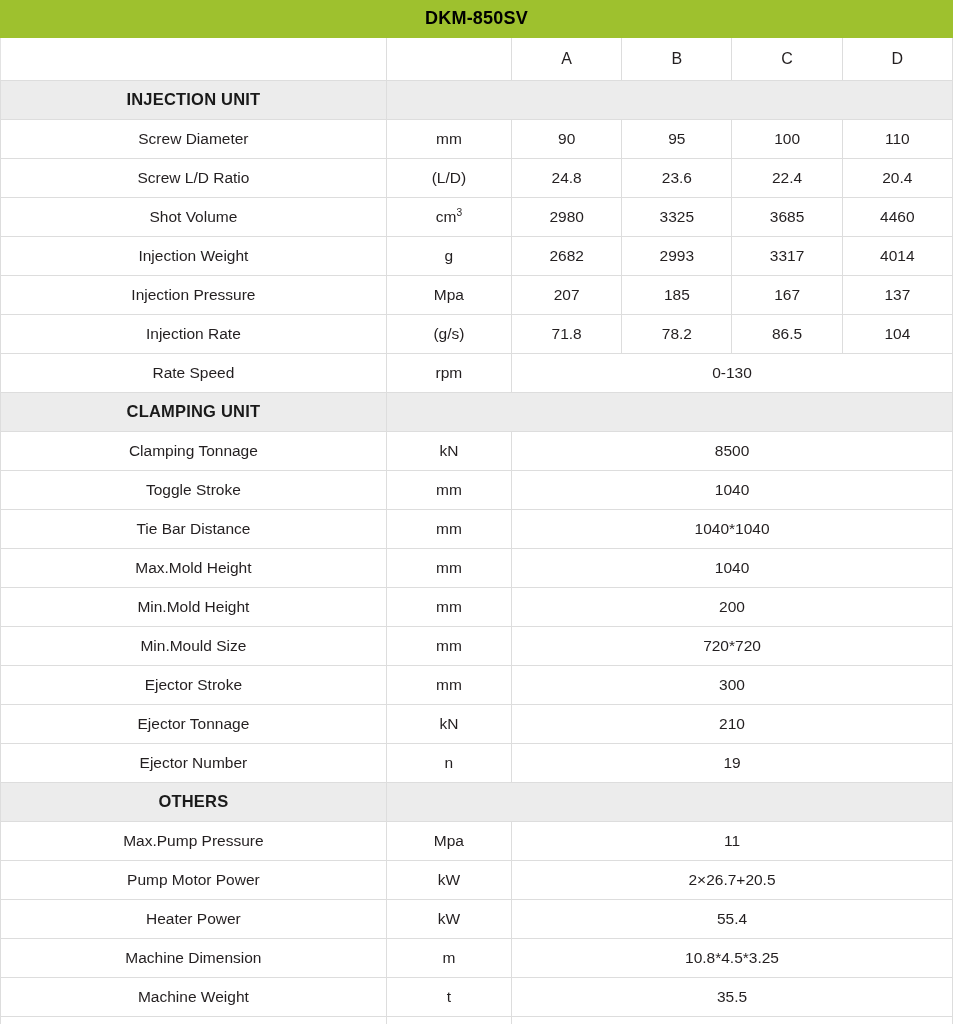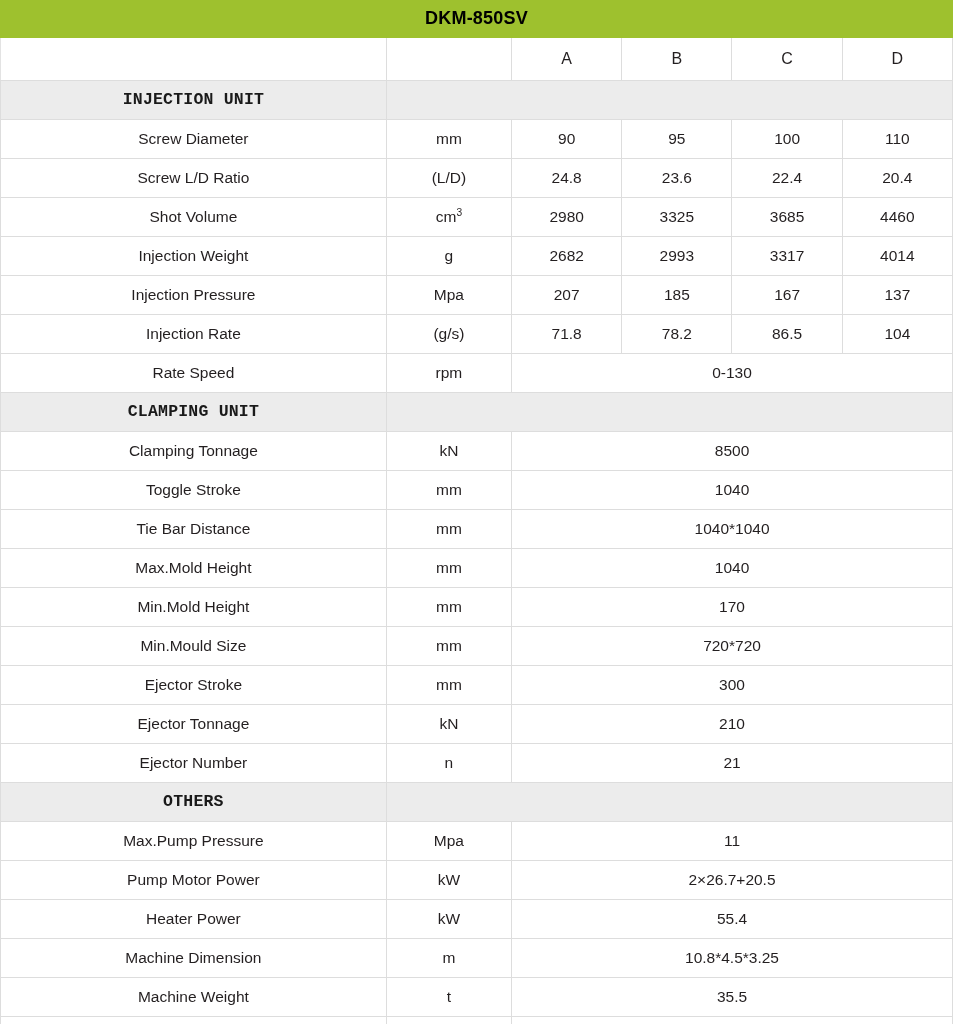--- a/index.html
+++ b/index.html
@@ -69,21 +69,20 @@
   
   tr.section-row td {
     background: #ececec;
     height: 38px;
   }
   tr.section-row td.section-label {
     font-size: 16.5px;
     font-weight: bold;
     letter-spacing: 0.2px;
     color: #1a1a1a;
-    font-family: Liberation Mono, monospace;
   }
 
   td.name-cell {
     font-size: 15.5px;
   }
   td.unit-cell {
     font-size: 15.5px;
   }
   td.value-cell {
     font-size: 15.5px;
@@ -200,41 +199,41 @@
           <td class="merged-value" colspan="4">1040*1040</td>
         </tr>
         <tr class="data-row">
           <td class="name-cell">Max.Mold Height</td>
           <td class="unit-cell">mm</td>
           <td class="merged-value" colspan="4">1040</td>
         </tr>
         <tr class="data-row">
           <td class="name-cell">Min.Mold Height</td>
           <td class="unit-cell">mm</td>
-          <td class="merged-value" colspan="4">170</td>
+          <td class="merged-value" colspan="4">200</td>
         </tr>
         <tr class="data-row">
           <td class="name-cell">Min.Mould Size</td>
           <td class="unit-cell">mm</td>
           <td class="merged-value" colspan="4">720*720</td>
         </tr>
         <tr class="data-row">
           <td class="name-cell">Ejector Stroke</td>
           <td class="unit-cell">mm</td>
           <td class="merged-value" colspan="4">300</td>
         </tr>
         <tr class="data-row">
           <td class="name-cell">Ejector Tonnage</td>
           <td class="unit-cell">kN</td>
           <td class="merged-value" colspan="4">210</td>
         </tr>
         <tr class="data-row">
           <td class="name-cell">Ejector Number</td>
           <td class="unit-cell">n</td>
-          <td class="merged-value" colspan="4">21</td>
+          <td class="merged-value" colspan="4">19</td>
         </tr>
         <tr class="section-row">
           <td class="section-label">OTHERS</td>
           <td class="section-fill" colspan="5"></td>
         </tr>
         <tr class="data-row">
           <td class="name-cell">Max.Pump Pressure</td>
           <td class="unit-cell">Mpa</td>
           <td class="merged-value" colspan="4">11</td>
         </tr>

